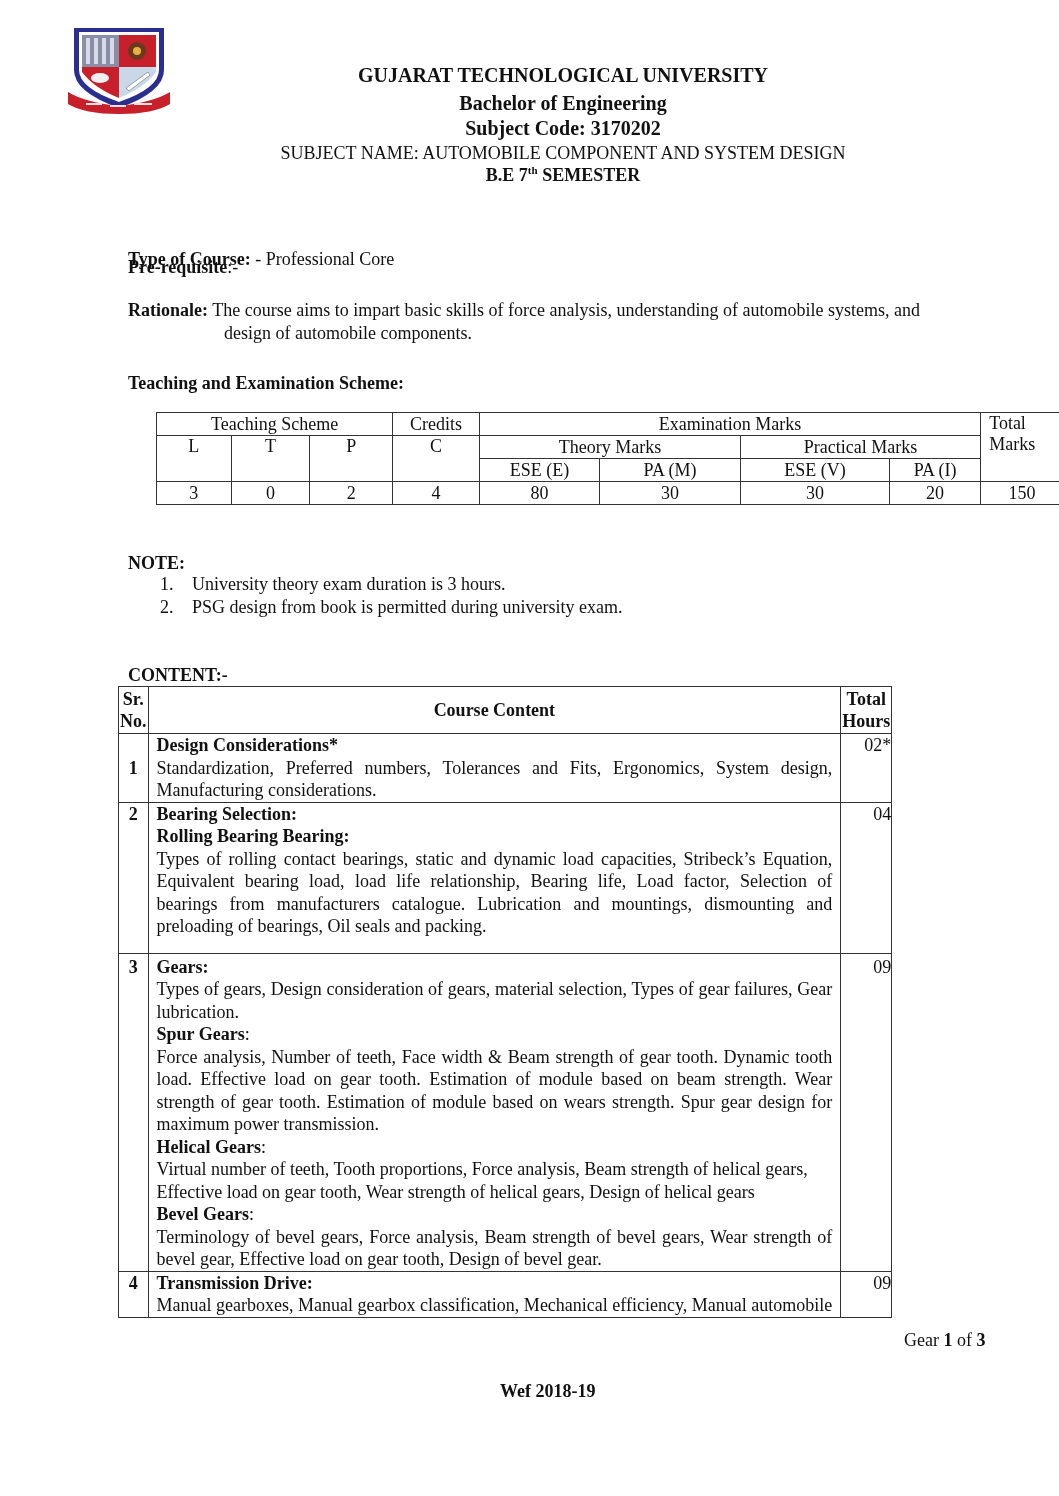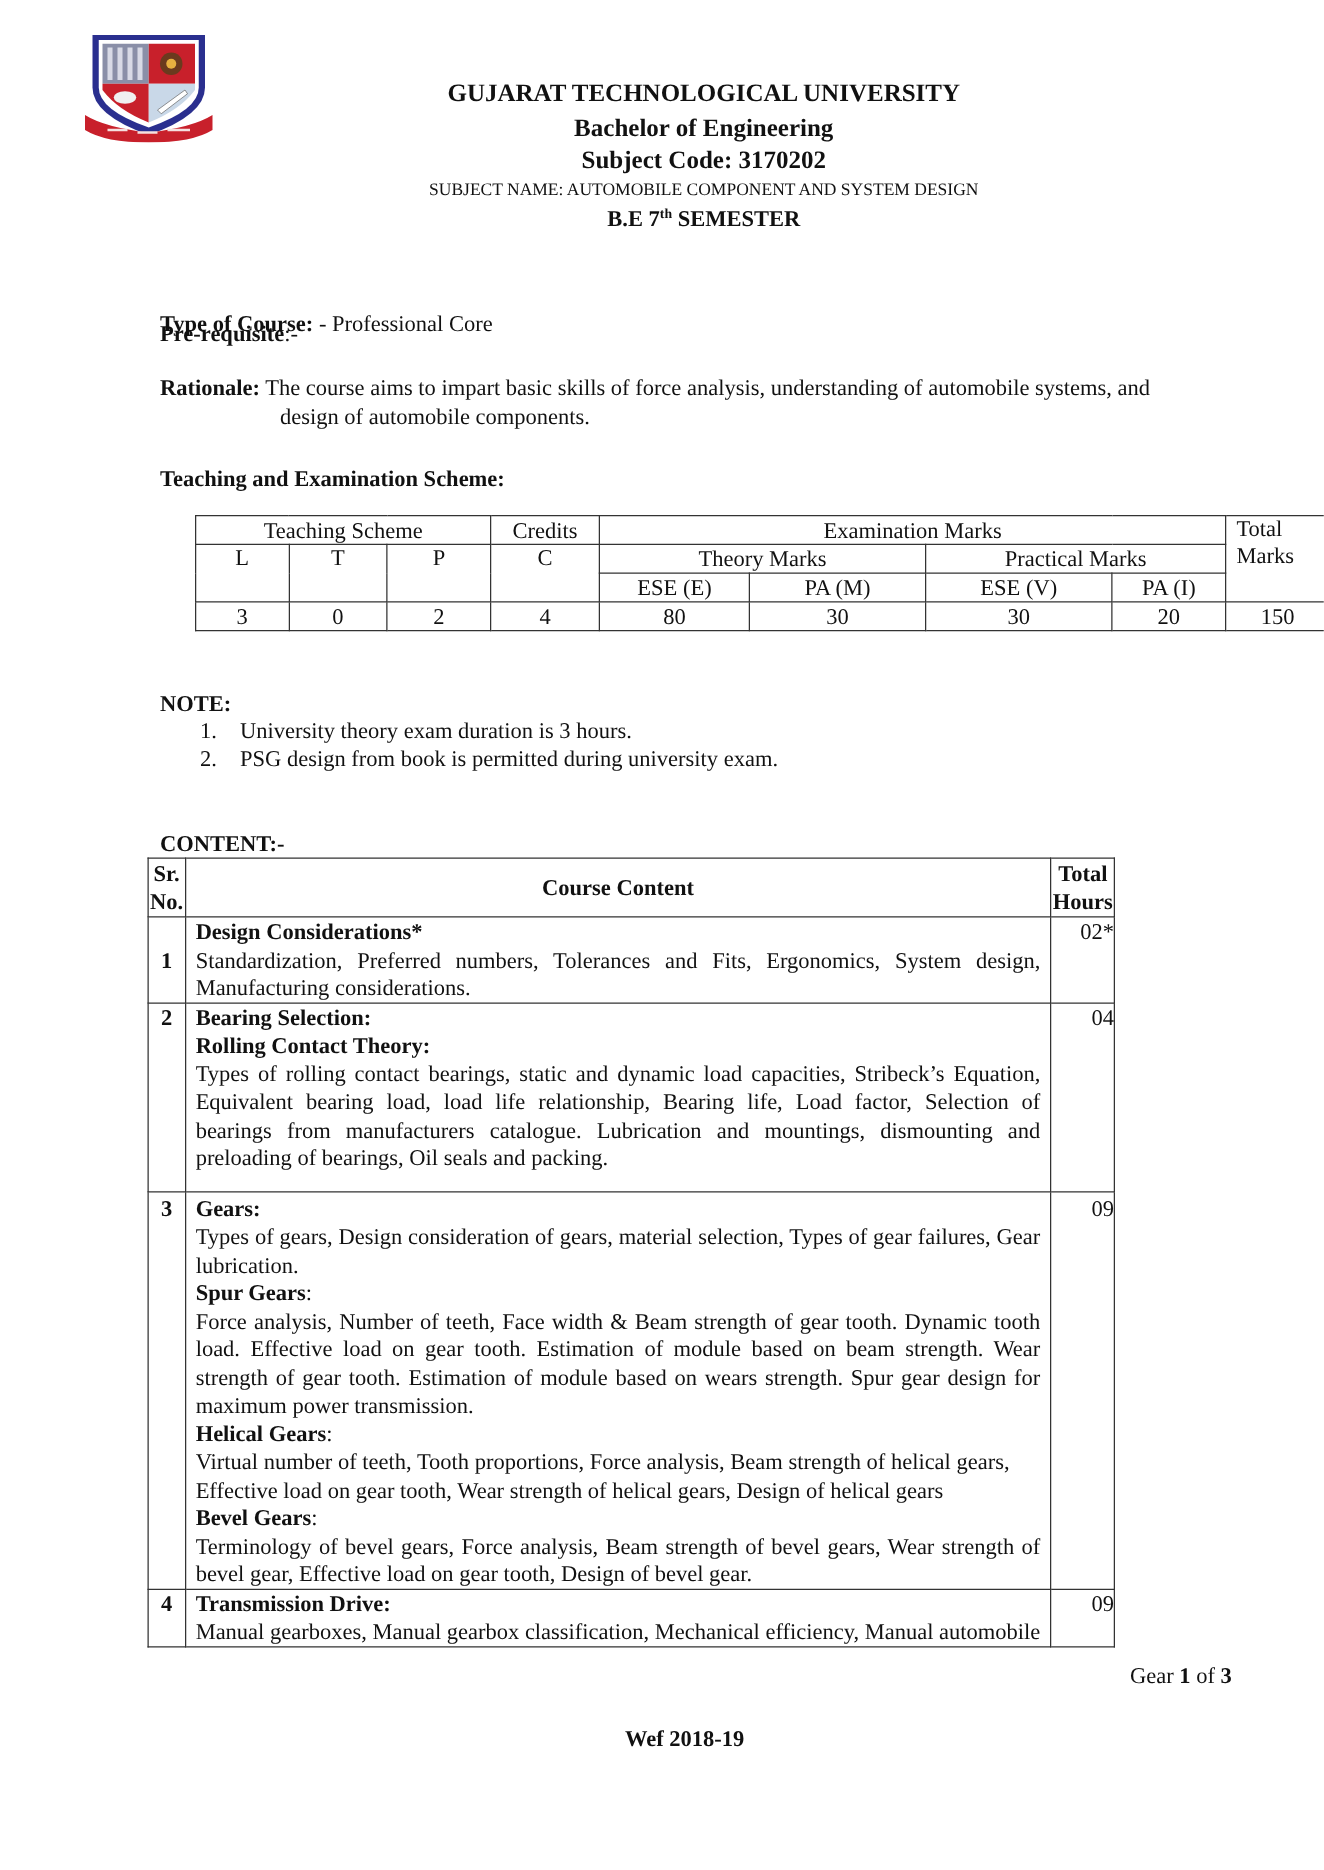--- a/index.html
+++ b/index.html
@@ -12,21 +12,21 @@
     .b { font-weight: bold; }
 
     
     #logo { left: 64px; top: 22px; width: 110px; height: 92px; }
 
     
     .hdr { left: 240px; width: 646px; text-align: center; }
     #h1 { top: 64px; font-size: 20px; font-weight: bold; }
     #h2 { top: 92px; font-size: 20px; font-weight: bold; }
     #h3 { top: 117px; font-size: 20px; font-weight: bold; }
-    #h4 { top: 142px; font-size: 14px; }
+    #h4 { top: 142px; font-size: 18px; }
     #h5 { top: 164px; font-size: 18px; font-weight: bold; }
     sup { font-size: 11px; line-height: 0; vertical-align: 7px; }
 
     #course-type { left: 128px; top: 209px; margin-top: 39px; }
     #prereq { left: 128px; top: 256px; }
     #rationale { left: 128px; top: 299px; width: 880px; }
     #rationale .lbl { font-weight: bold; }
     #rationale .line2 { padding-left: 96px; }
 
     #scheme-title { left: 128px; top: 372px; font-weight: bold; }
@@ -162,21 +162,21 @@
     <td class="body">
       <span class="sub">Design Considerations*</span>
       <span class="txt">Standardization, Preferred numbers, Tolerances and Fits, Ergonomics, System design, Manufacturing considerations.</span>
     </td>
     <td class="hrs">02*</td>
   </tr>
   <tr class="row2">
     <td class="sr">2</td>
     <td class="body">
       <span class="sub">Bearing Selection:</span>
-      <span class="sub">Rolling Contact Theory:</span>
+      <span class="sub">Rolling Bearing Bearing:</span>
       <span class="txt">Types of rolling contact bearings, static and dynamic load capacities, Stribeck’s Equation, Equivalent bearing load, load life relationship, Bearing life, Load factor, Selection of bearings from manufacturers catalogue. Lubrication and mountings, dismounting and preloading of bearings, Oil seals and packing.</span>
     </td>
     <td class="hrs">04</td>
   </tr>
   <tr>
     <td class="sr" style="padding-top:2px">3</td>
     <td class="body" style="padding-top:2px">
       <span class="sub">Gears:</span>
       <span class="txt">Types of gears, Design consideration of gears, material selection, Types of gear failures, Gear lubrication.</span>
       <span class="sub"><span>Spur Gears</span><span class="colon">:</span></span>

